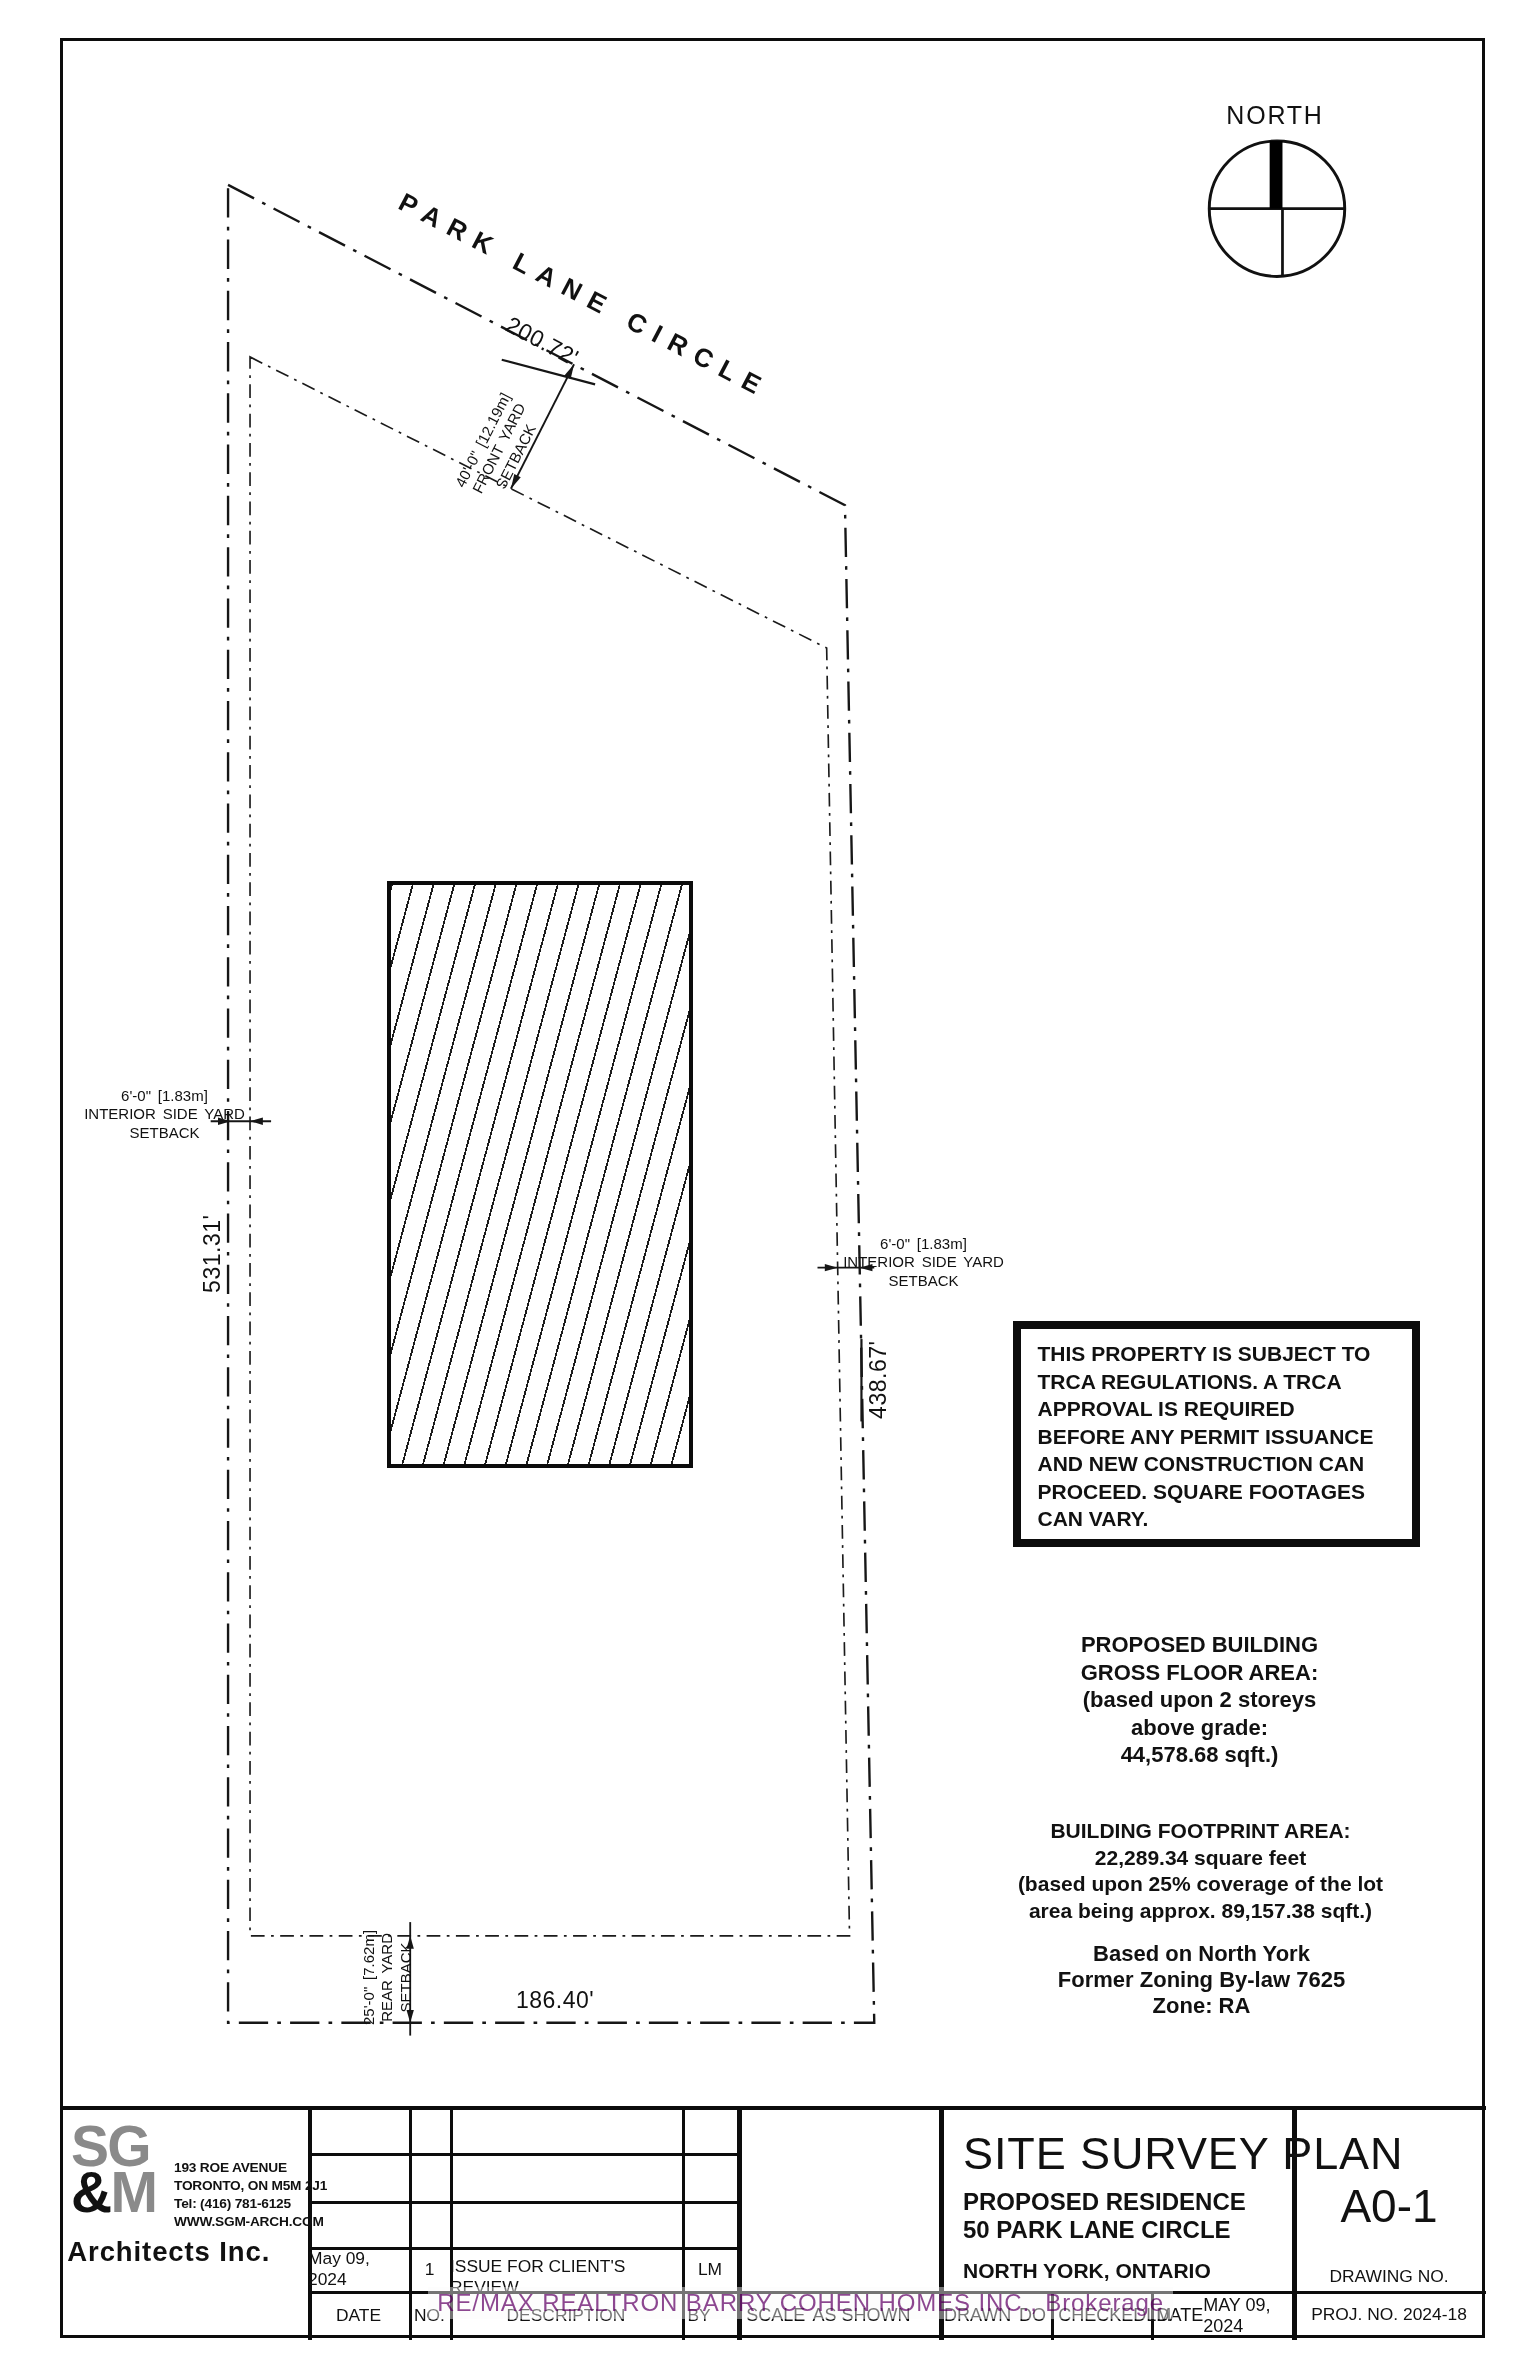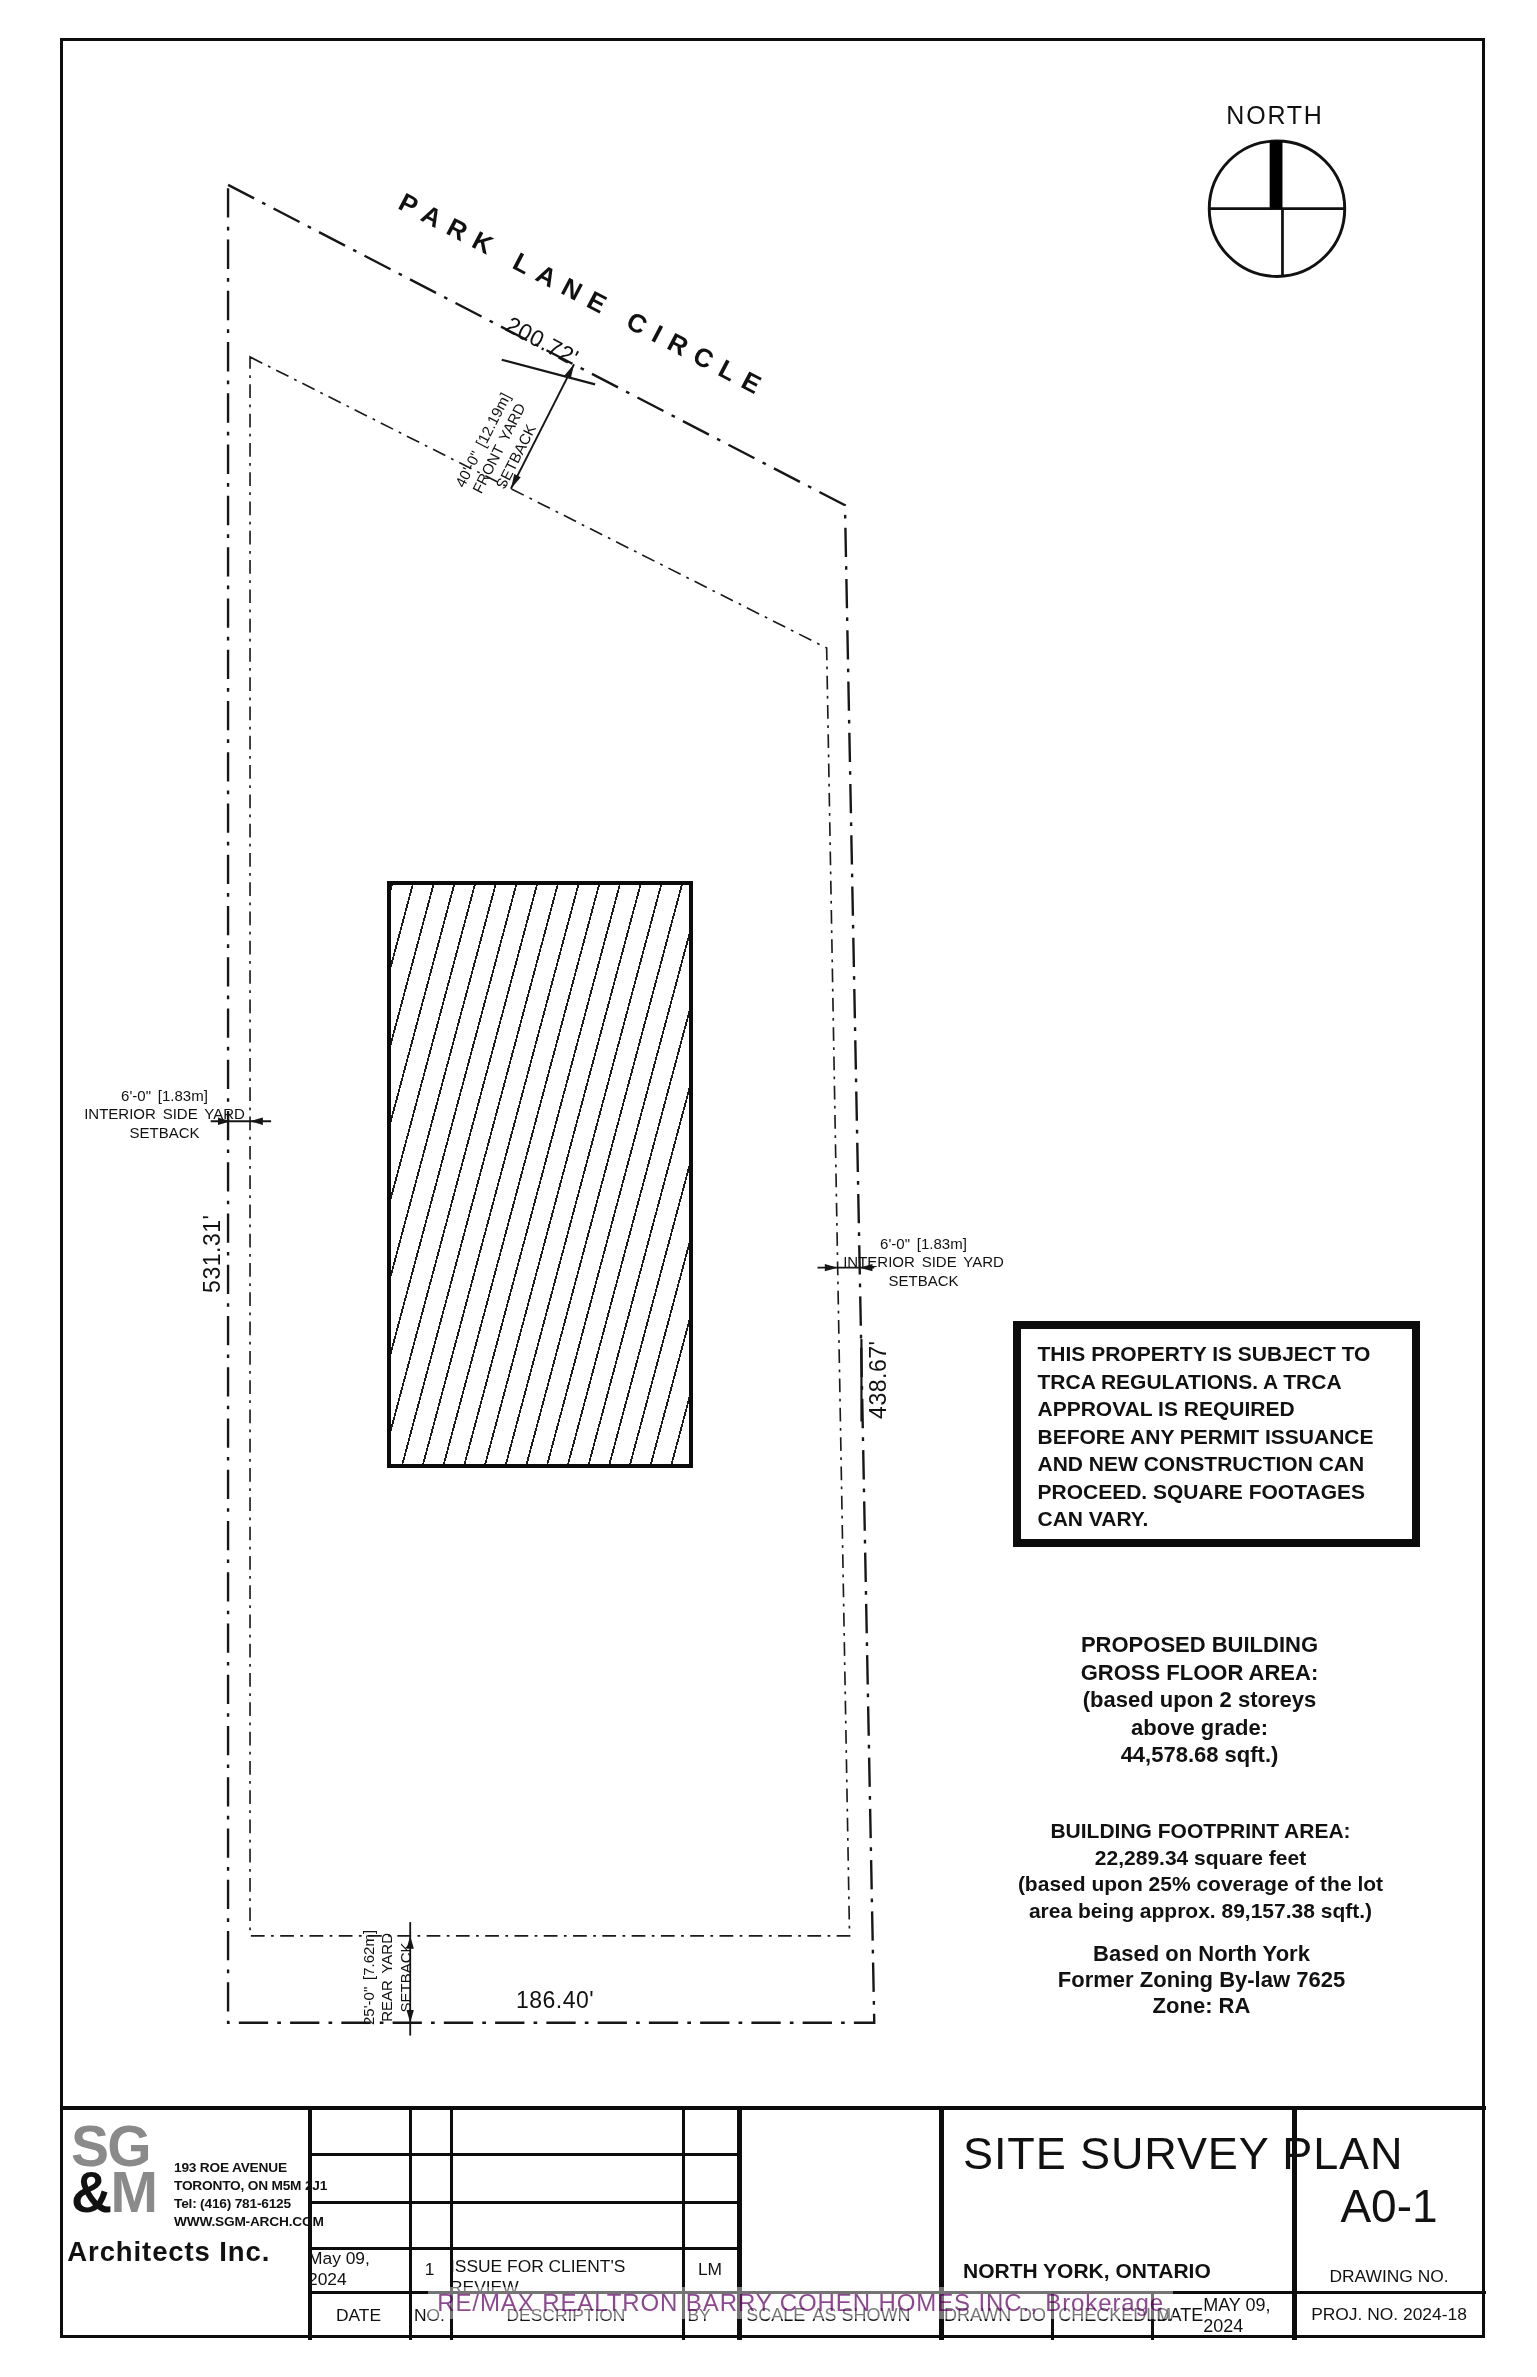--- a/index.html
+++ b/index.html
@@ -175,20 +175,22 @@
   <div class="cell" style="left:349px;top:137px;width:41px;height:44px;">1</div>
   <div class="cell" style="left:390px;top:137px;width:232px;height:60px;">ISSUE FOR CLIENT'S REVIEW</div>
   <div class="cell" style="left:622px;top:137px;width:56px;height:44px;">LM</div>
 
   <div class="cell" style="left:248px;top:181px;width:101px;height:49px;">DATE</div>
   <div class="cell" style="left:349px;top:181px;width:41px;height:49px;">NO.</div>
   <div class="cell" style="left:390px;top:181px;width:232px;height:49px;">DESCRIPTION</div>
   <div class="cell" style="left:611px;top:181px;width:56px;height:49px;">BY</div>
 
   <div class="abs" id="tb-title">SITE SURVEY PLAN</div>
+  <div class="abs pre" id="tb-project">PROPOSED RESIDENCE
+50 PARK LANE CIRCLE</div>
   <div class="abs" id="tb-location">NORTH YORK, ONTARIO</div>
 
   <div class="abs" id="tb-a01">A0-1</div>
   <div class="abs" id="tb-a01-label">DRAWING NO.</div>
 
   <div class="cell2" style="left:677px;top:181px;width:201px;height:49px;padding:0 27.5px 0 9.2px;box-sizing:border-box;">
     <span>SCALE</span>
     <span>AS SHOWN</span>
   </div>
   <div class="cell2" style="left:879px;top:181px;width:112px;height:49px;padding:0 5px;box-sizing:border-box;">

